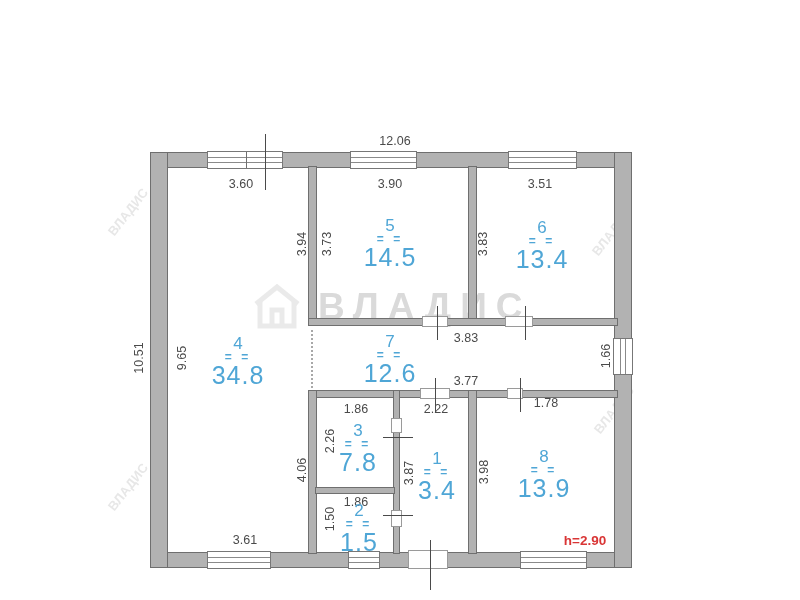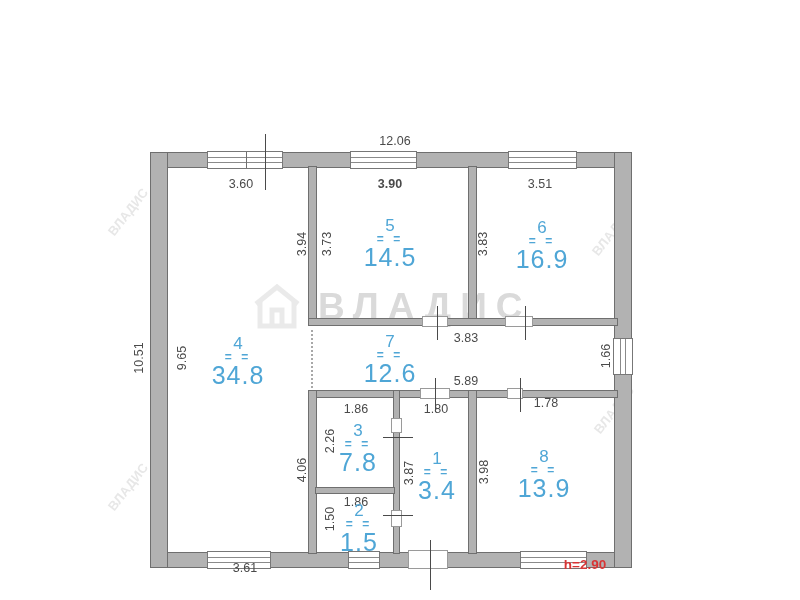--- a/index.html
+++ b/index.html
@@ -17,21 +17,21 @@
   .door-opening{position:absolute;background:#ffffff;border:1px solid #9a9a9a;box-sizing:border-box;}
   .tick{position:absolute;background:#4a4a4a;}
   .dotted{position:absolute;width:0;border-left:2px dotted #a8a8a8;}
   .mullion{position:absolute;background:#6f6f6f;}
   .dim{position:absolute;font-size:12.5px;color:#4a4a4a;transform:translate(-50%,-50%);white-space:nowrap;}
   .dim.rot{transform:translate(-50%,-50%) rotate(-90deg);}
   .room-label{position:absolute;transform:translate(-50%,-50%);text-align:center;color:#4fa6d6;line-height:1.0;}
   .room-num{display:block;font-size:17px;}
   .room-eq{display:block;font-size:12px;font-weight:bold;letter-spacing:3px;line-height:0.9;}
   .room-area{display:block;font-size:25px;letter-spacing:1px;}
-  .hnote{position:absolute;color:#d93535;font-size:13.5px;font-weight:bold;transform:translate(-50%,-50%);white-space:nowrap;margin-top:24px;}
+  .hnote{position:absolute;color:#d93535;font-size:13.5px;font-weight:bold;transform:translate(-50%,-50%);white-space:nowrap;}
   .wm-center{
     position:absolute;left:250px;top:280px;width:310px;height:52px;
     display:flex;align-items:center;z-index:0;pointer-events:none;
   }
   .wm-text{
     font-size:37px;font-weight:bold;color:#dadada;letter-spacing:9px;line-height:1;
     margin-left:14px;
   }
   .wm-house{width:54px;height:48px;opacity:0.55;}
   .wm-corner{
@@ -92,54 +92,54 @@
       <div class="tick" style="left: 437px; top: 306px; width: 1px; height: 34px;"></div>
       <div class="tick" style="left: 525px; top: 306px; width: 1px; height: 34px;"></div>
       <div class="tick" style="left: 435px; top: 378px; width: 1px; height: 34px;"></div>
       <div class="tick" style="left: 520px; top: 378px; width: 1px; height: 34px;"></div>
       <div class="tick" style="left: 383px; top: 437px; width: 30px; height: 1px;"></div>
       <div class="tick" style="left: 383px; top: 515px; width: 30px; height: 1px;"></div>
       <div class="tick" style="left: 430px; top: 540px; width: 1px; height: 50px;"></div>
       <div class="dotted" style="left: 311px; top: 330px; height: 58px;"></div>
       <div class="dim" style="left: 395px; top: 141px;">12.06</div>
       <div class="dim" style="left: 241px; top: 184px;">3.60</div>
-      <div class="dim" style="left: 390px; top: 184px; font-weight: bold;">3.90</div>
+      <div class="dim" style="left: 390px; top: 184px;">3.90</div>
       <div class="dim" style="left: 540px; top: 184px;">3.51</div>
       <div class="dim rot" style="left: 139px; top: 358px;">10.51</div>
       <div class="dim rot" style="left: 182px; top: 358px;">9.65</div>
       <div class="dim rot" style="left: 302px; top: 244px;">3.94</div>
       <div class="dim rot" style="left: 327px; top: 244px;">3.73</div>
       <div class="dim rot" style="left: 483px; top: 244px;">3.83</div>
       <div class="dim" style="left: 466px; top: 338px;">3.83</div>
-      <div class="dim" style="left: 466px; top: 381px;">5.89</div>
+      <div class="dim" style="left: 466px; top: 381px;">3.77</div>
       <div class="dim rot" style="left: 606px; top: 356px;">1.66</div>
       <div class="dim" style="left: 356px; top: 409px;">1.86</div>
-      <div class="dim" style="left: 436px; top: 409px;">1.80</div>
+      <div class="dim" style="left: 436px; top: 409px;">2.22</div>
       <div class="dim" style="left: 546px; top: 403px;">1.78</div>
       <div class="dim rot" style="left: 330px; top: 441px;">2.26</div>
       <div class="dim rot" style="left: 409px; top: 473px;">3.87</div>
       <div class="dim rot" style="left: 484px; top: 472px;">3.98</div>
       <div class="dim rot" style="left: 302px; top: 470px;">4.06</div>
       <div class="dim rot" style="left: 330px; top: 519px;">1.50</div>
       <div class="dim" style="left: 356px; top: 502px;">1.86</div>
-      <div class="dim" style="left: 245px; top: 568px;">3.61</div>
+      <div class="dim" style="left: 245px; top: 540px;">3.61</div>
       <div class="room-label" style="left: 238px; top: 361px;">
         <span class="room-num">4</span>
         <span class="room-eq">= =</span>
         <span class="room-area">34.8</span>
       </div>
       <div class="room-label" style="left: 390px; top: 243px;">
         <span class="room-num">5</span>
         <span class="room-eq">= =</span>
         <span class="room-area">14.5</span>
       </div>
       <div class="room-label" style="left: 542px; top: 245px;">
         <span class="room-num">6</span>
         <span class="room-eq">= =</span>
-        <span class="room-area">16.9</span>
+        <span class="room-area">13.4</span>
       </div>
       <div class="room-label" style="left: 390px; top: 359px;">
         <span class="room-num">7</span>
         <span class="room-eq">= =</span>
         <span class="room-area">12.6</span>
       </div>
       <div class="room-label" style="left: 358px; top: 448px;">
         <span class="room-num">3</span>
         <span class="room-eq">= =</span>
         <span class="room-area">7.8</span>

